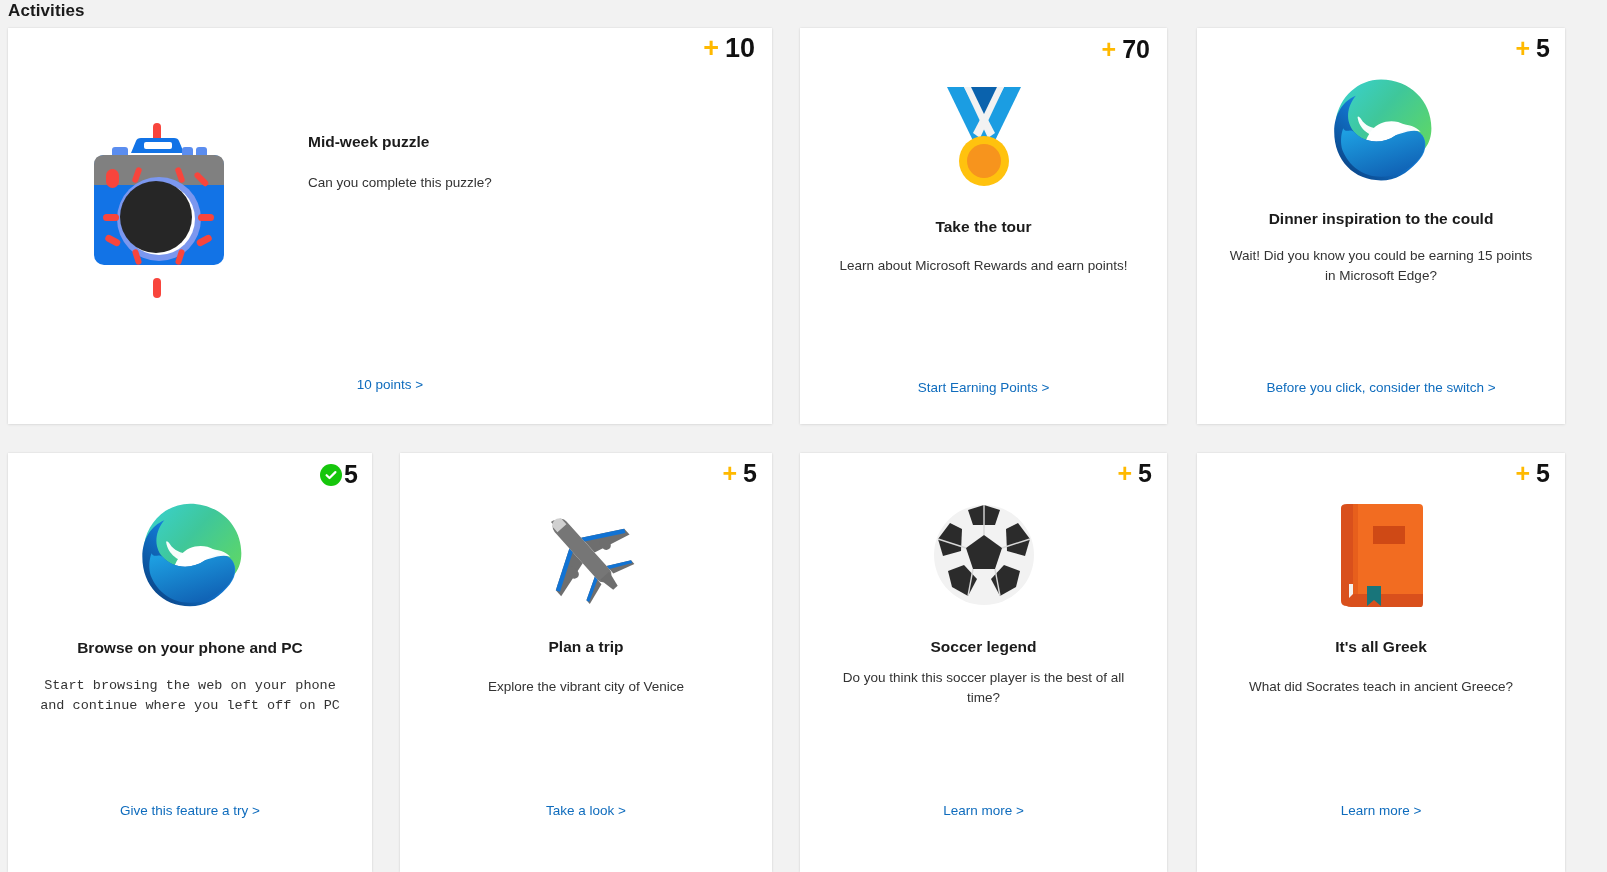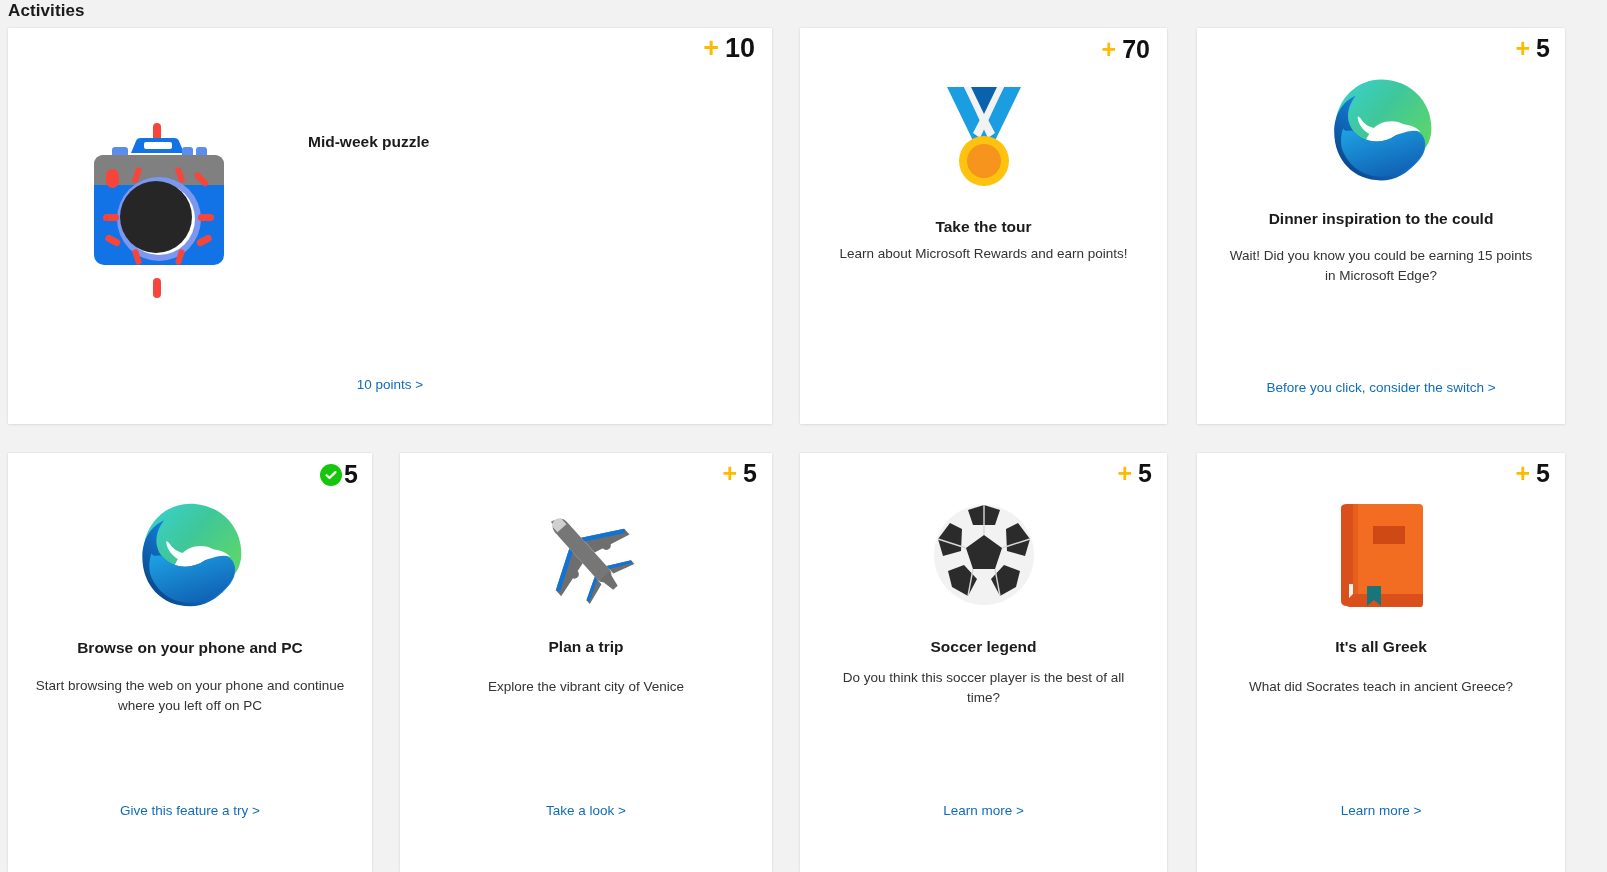--- a/index.html
+++ b/index.html
@@ -148,20 +148,21 @@
           <rect x="27" y="114" width="16" height="7" rx="3.5" transform="rotate(28 35 117)" fill="#f8453c"></rect>
           <rect x="118" y="114" width="16" height="7" rx="3.5" transform="rotate(-28 126 117)" fill="#f8453c"></rect>
           <rect x="56" y="126" width="6" height="16" rx="3" transform="rotate(-18 59 134)" fill="#f8453c"></rect>
           <rect x="99" y="126" width="6" height="16" rx="3" transform="rotate(18 102 134)" fill="#f8453c"></rect>
 
           <rect x="75" y="155" width="8" height="20" rx="4" fill="#f8453c"></rect>
         </svg>
       </div>
       <div class="txt">
         <div class="title">Mid-week puzzle</div>
+        <div class="desc">Can you complete this puzzle?</div>
       </div>
     </div>
     <div class="cta">
       <a class="cta-link">10 points  &gt;</a>
     </div>
   </div>
 
   <div class="card card-v" style="left:800px; top:28px; width:367px; height:396px;">
     <div class="badge med">
       <span class="plus">+</span>
@@ -178,21 +179,24 @@
           <path d="M36 8 L43 8 L67 54 L60 59 Z" fill="#f2f2f2"></path>
           <path d="M76 8 L69 8 L45 54 L52 59 Z" fill="#f2f2f2"></path>
 
           <path d="M43 8 L69 8 L56 35 Z" fill="#0a62ad"></path>
 
           <circle cx="56" cy="82" r="25" fill="#ffc20e"></circle>
           <circle cx="56" cy="82" r="17" fill="#f7941d"></circle>
         </svg>
       </div>
       <div class="title" style="margin-top:28px;">Take the tour</div>
-      <div class="desc" style="margin-top:8px;">Learn about Microsoft Rewards and earn points!</div>
+      <div class="desc" style="margin-top:20px;">Learn about Microsoft Rewards and earn points!</div>
+    </div>
+    <div class="cta" style="bottom:28px;">
+      <a class="cta-link">Start Earning Points  &gt;</a>
     </div>
   </div>
 
   <div class="card card-v" style="left:1197px; top:28px; width:368px; height:396px;">
     <div class="badge sm">
       <span class="plus">+</span>
       <span>5</span>
     </div>
     <div class="inner">
       <div class="art" style="margin-top:47px;height:110px;">
@@ -259,21 +263,21 @@
               <stop offset="100%" stop-color="#0f5cb0"></stop>
             </linearGradient>
           </defs>
           <path d="M60 4 C92 4 116 28 116 58 C116 76 106 88 92 90 C101 78 99 62 86 54 C74 47 58 50 50 60 C42 70 38 84 40 96 C22 84 10 68 10 48 C14 24 34 4 60 4 Z" fill="url(#edgeG2b)"></path>
           <path d="M60 116 C30 116 8 94 8 62 C8 42 18 28 32 22 C22 34 20 50 30 62 C41 75 62 76 76 66 C88 57 100 58 106 66 C112 74 110 86 100 96 C89 108 76 116 60 116 Z" fill="url(#edgeG1b)"></path>
           <path d="M30 62 C41 75 62 76 76 66 C88 57 100 58 106 66 C110 72 110 82 103 91 C92 104 76 112 60 112 C40 112 24 100 17 82 C15 75 15 66 18 58 C21 64 25 58 30 62 Z" fill="url(#edgeG3b)" opacity="0.95"></path>
           <path d="M34 46 C36 60 50 70 66 68 C80 66 92 58 104 62 C96 54 84 52 72 56 C58 61 44 58 38 48 C36 45 34 44 34 46 Z" fill="#ffffff" opacity="0.96"></path>
         </svg>
       </div>
       <div class="title" style="margin-top:28px;">Browse on your phone and PC</div>
-      <div class="desc" style="margin-top:19px;">Start browsing the web on your phone and continue where you left off on PC</div>
+      <div class="desc" style="margin-top:19px;font-family:Liberation Mono, monospace;">Start browsing the web on your phone and continue where you left off on PC</div>
     </div>
     <div class="cta" style="bottom:53px;">
       <a class="cta-link">Give this feature a try  &gt;</a>
     </div>
   </div>
 
   <div class="card card-v" style="left:400px; top:453px; width:372px; height:419px;">
     <div class="badge sm">
       <span class="plus">+</span>
       <span>5</span>

